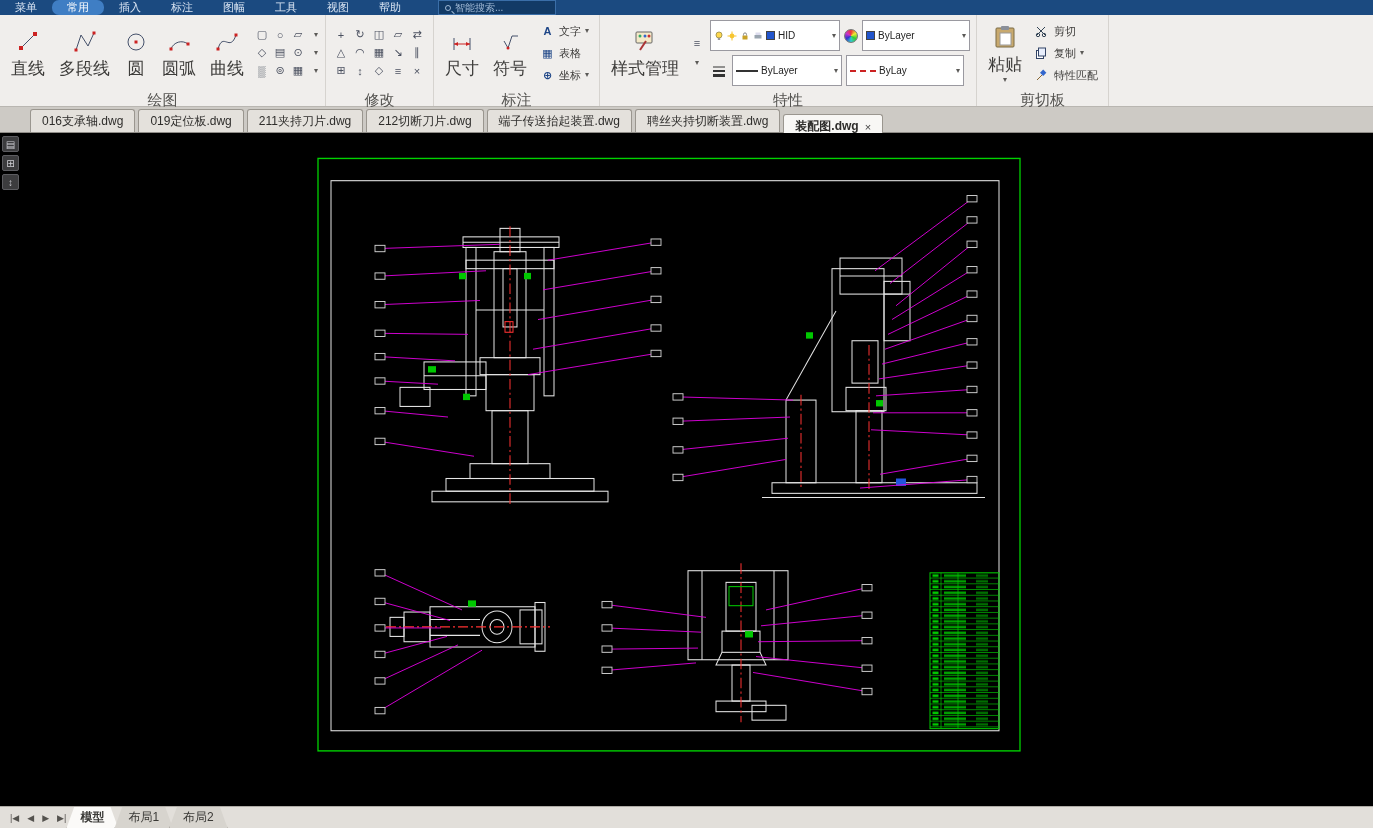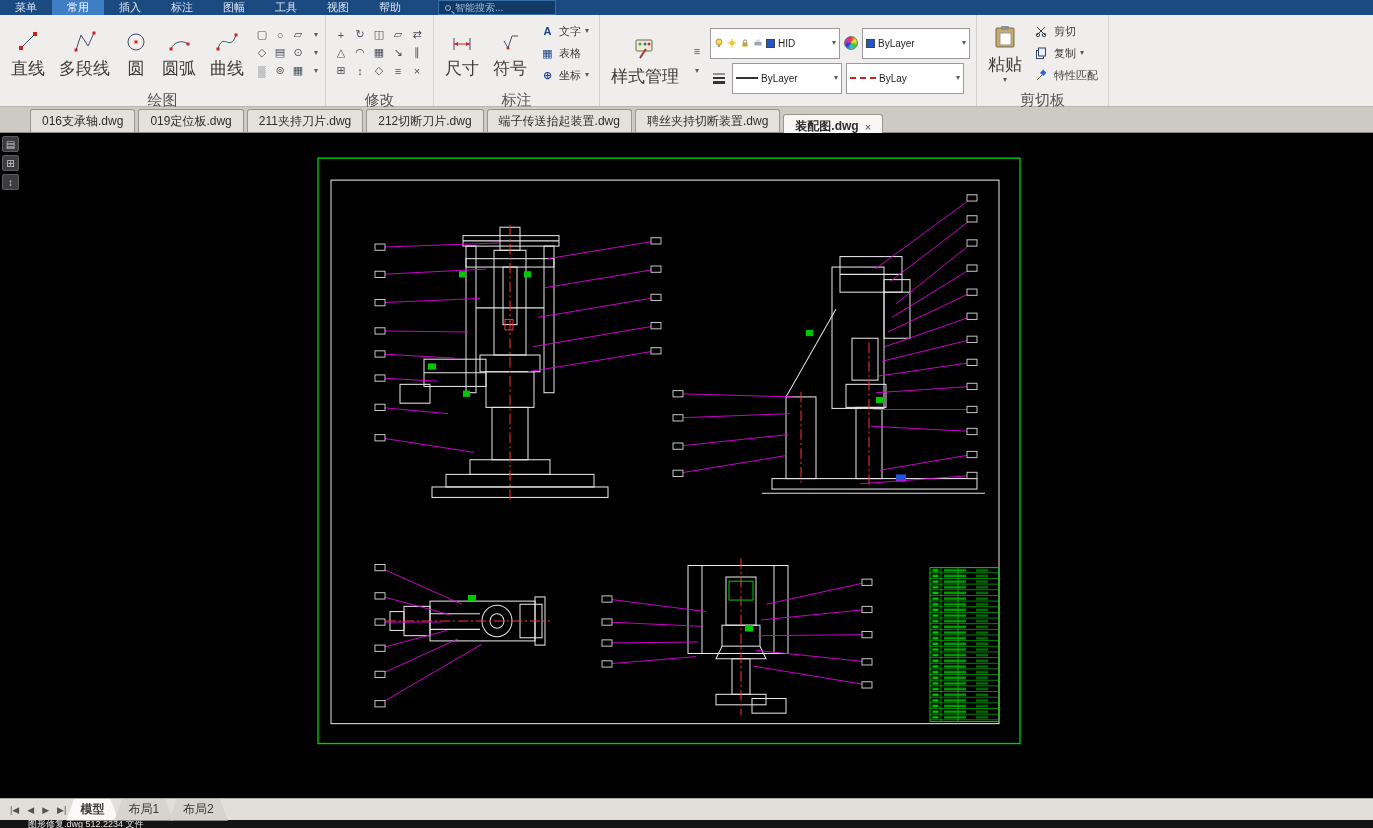--- a/index.html
+++ b/index.html
@@ -2,21 +2,21 @@
 <html><head>
 <meta charset="utf-8">
 <style>
   * { margin:0; padding:0; box-sizing:border-box; }
   html,body { width:1373px; height:828px; overflow:hidden; background:#000;
     font-family:"Liberation Sans","DejaVu Sans",sans-serif; }
   .app { position:relative; width:1373px; height:828px; display:flex; flex-direction:column; }
 
   
   .menubar { height:15px; background:#1b4a80; display:flex; align-items:stretch; color:#d9e4f2; font-size:11px; flex:0 0 auto; }
-  .menu-item { padding:0 15px; display:flex; align-items:center; cursor:default; }
+  .menu-item { padding:0 15px; display:flex; align-items:center; cursor:default;border-radius:7px; }
   .menu-item.active { background:#3f7ec4; color:#fff; }
   .searchbox { margin-left:22px; display:flex; align-items:center; gap:4px; background:#123a66; border:1px solid #3a6ea8; padding:0 6px; min-width:118px; color:#9fb8d4; font-size:10px; }
   .mag { width:6px; height:6px; border:1px solid #9fb8d4; border-radius:50%; position:relative; display:inline-block; }
   .mag::after { content:""; position:absolute; width:4px; height:1px; background:#9fb8d4; transform:rotate(45deg); left:5px; top:6px; }
 
   
   .ribbon { height:92px; background:#f0eeec; border-bottom:1px solid #b9b6b1; display:flex; flex:0 0 auto; }
   .panel { border-right:1px solid #d6d3cf; display:flex; flex-direction:column; }
   .panel-body { flex:1; display:flex; align-items:center; padding:2px 6px; gap:4px; }
   .panel-label { height:15px; text-align:center; font-size:15px; color:#53524f; }
@@ -301,20 +301,21 @@
               <span class="caret">▾</span>
             </div>
             <div class="combo lt-combo">
               <span class="ltline"></span>
               <span>ByLay</span>
               <span class="caret">▾</span>
             </div>
           </div>
         </div>
       </div>
+      <div class="panel-label">特性</div>
     </div>
 
     <div class="panel">
       <div class="panel-body">
         <div class="bigbtn">
           <span class="bicon">
             <svg class="icn" width="24" height="26">
                 <rect x="3" y="4" width="18" height="19" rx="1" fill="#c8a96e" stroke="#7a6a45"></rect>
                 <rect x="8" y="2" width="8" height="4" rx="1" fill="#8a8f99"></rect>
                 <rect x="7" y="9" width="11" height="12" fill="#fff" stroke="#999"></rect>
@@ -595,17 +596,14 @@
     <span class="navbtn">|◀</span>
     <span class="navbtn">◀</span>
     <span class="navbtn">▶</span>
     <span class="navbtn">▶|</span>
     <div class="ltab active">模型</div>
     <div class="ltab">布局1</div>
     <div class="ltab">布局2</div>
   </div>
 
 
-  <div class="statusbar">
-    <span>图形修复.dwg   512.2234   文件</span>
-  </div>
 
 </div>
 
 </body></html>

